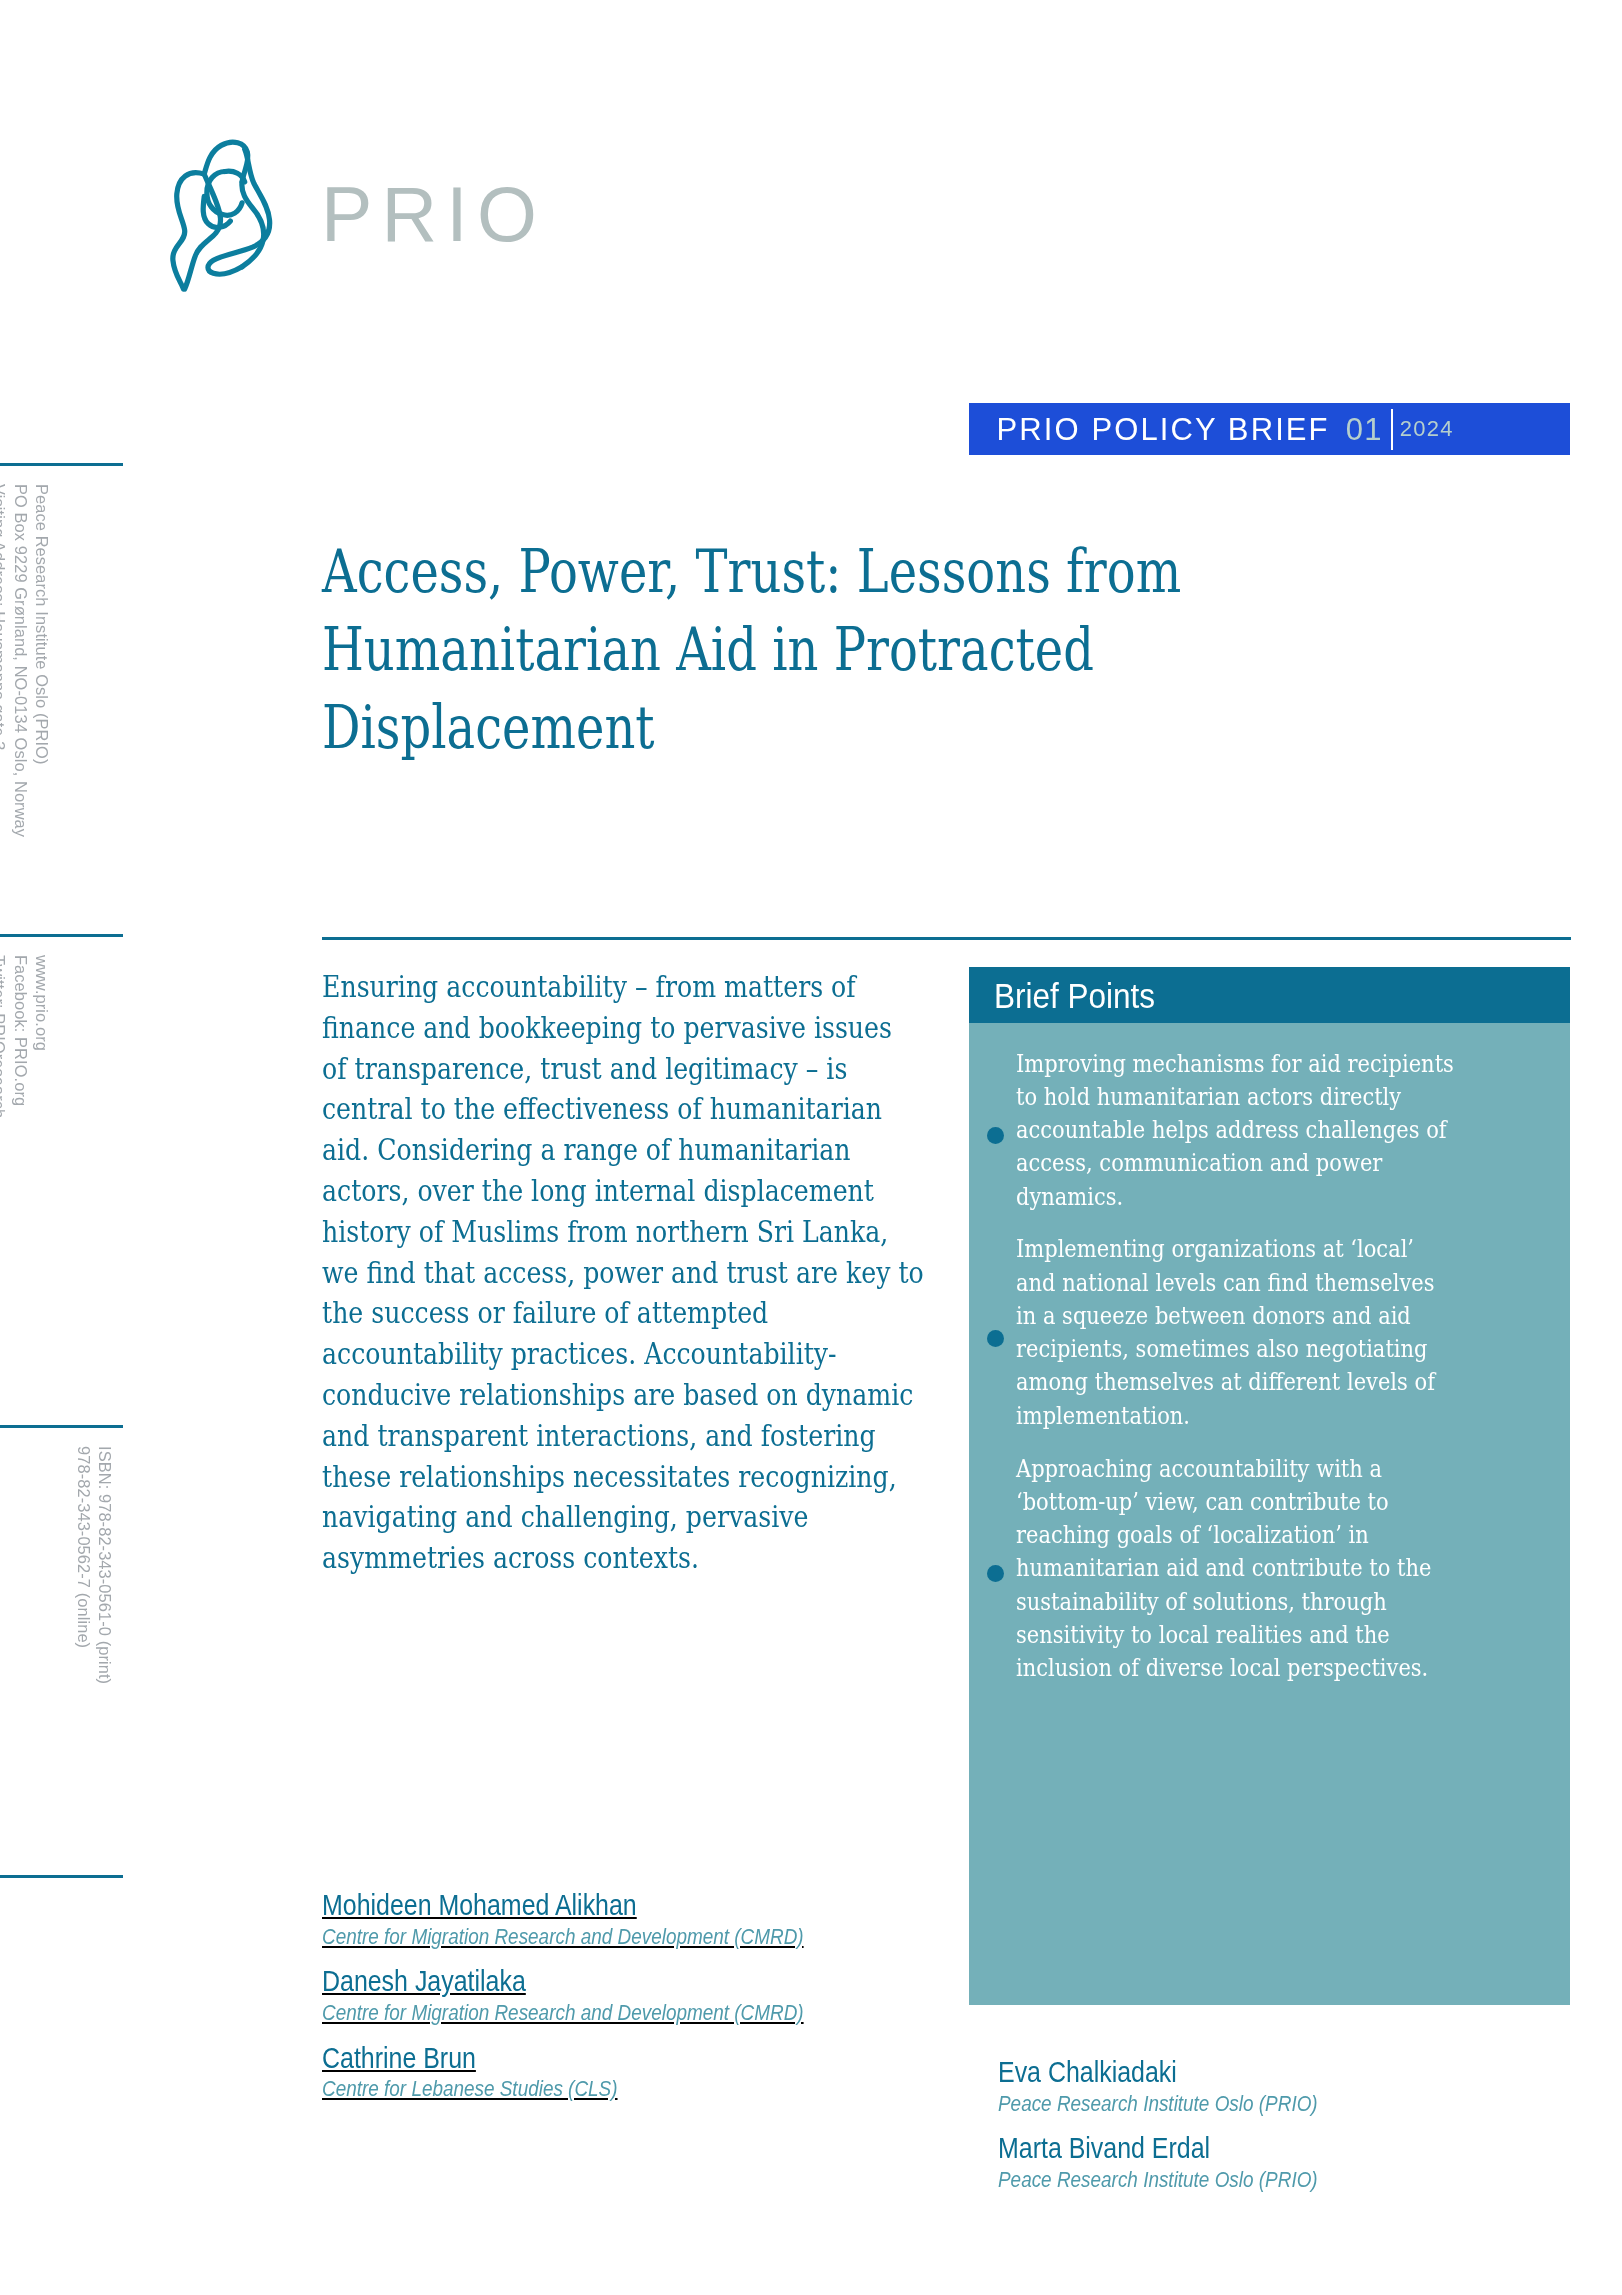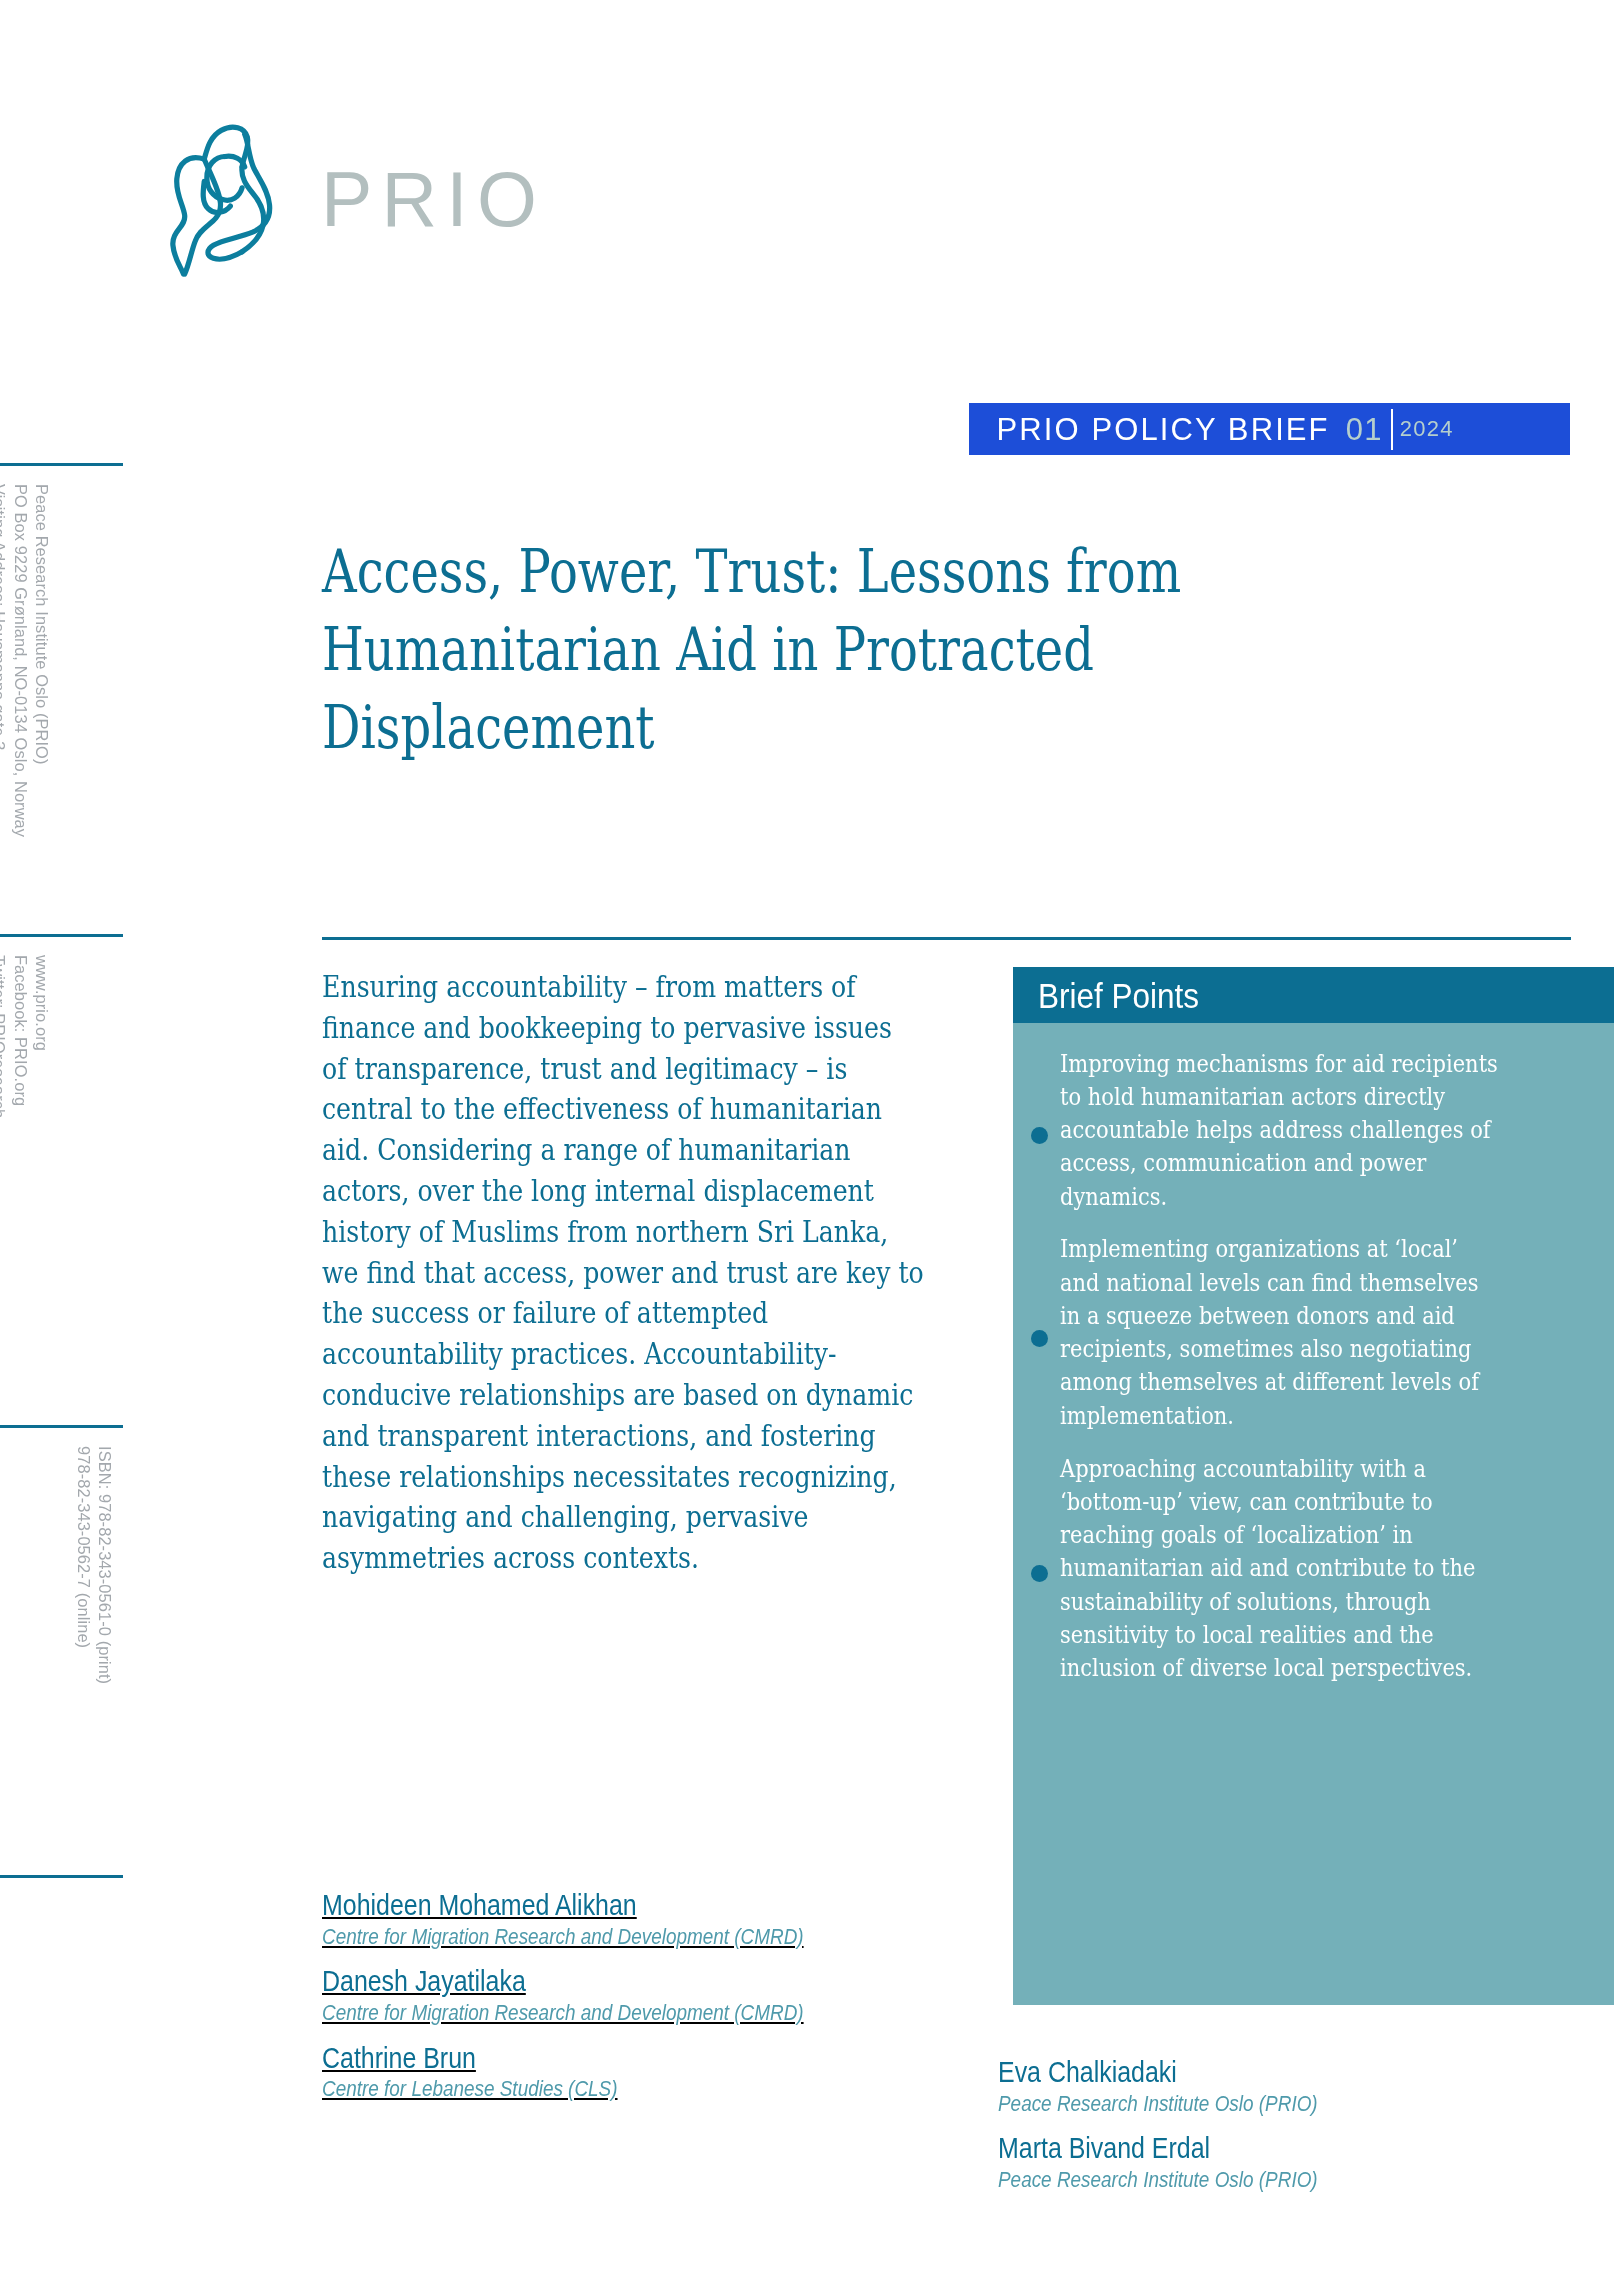--- a/index.html
+++ b/index.html
@@ -12,21 +12,21 @@
     height: 2295px;
     position: relative;
     font-family: "Liberation Sans", sans-serif;
     overflow: hidden;
   }
 
   
   #logo-block {
     position: absolute;
     left: 169px;
-    top: 113px;
+    top: 128px;
     width: 419px;
     height: 170px;
   }
   #logo-mark {
     position: absolute;
     left: 0;
     top: 0;
     width: 124px;
     height: 164px;
   }
@@ -187,21 +187,20 @@
     top: 2055px;
     width: 628px;
   }
 
   
   #brief-box {
     position: absolute;
     left: 969px;
     top: 967px;
     width: 601px;
-    margin-left: 44px;
   }
   #brief-header {
     background: #0c6e92;
     height: 56px;
     display: flex;
     align-items: center;
     padding-left: 25px;
     box-sizing: border-box;
   }
   #brief-header-label {

